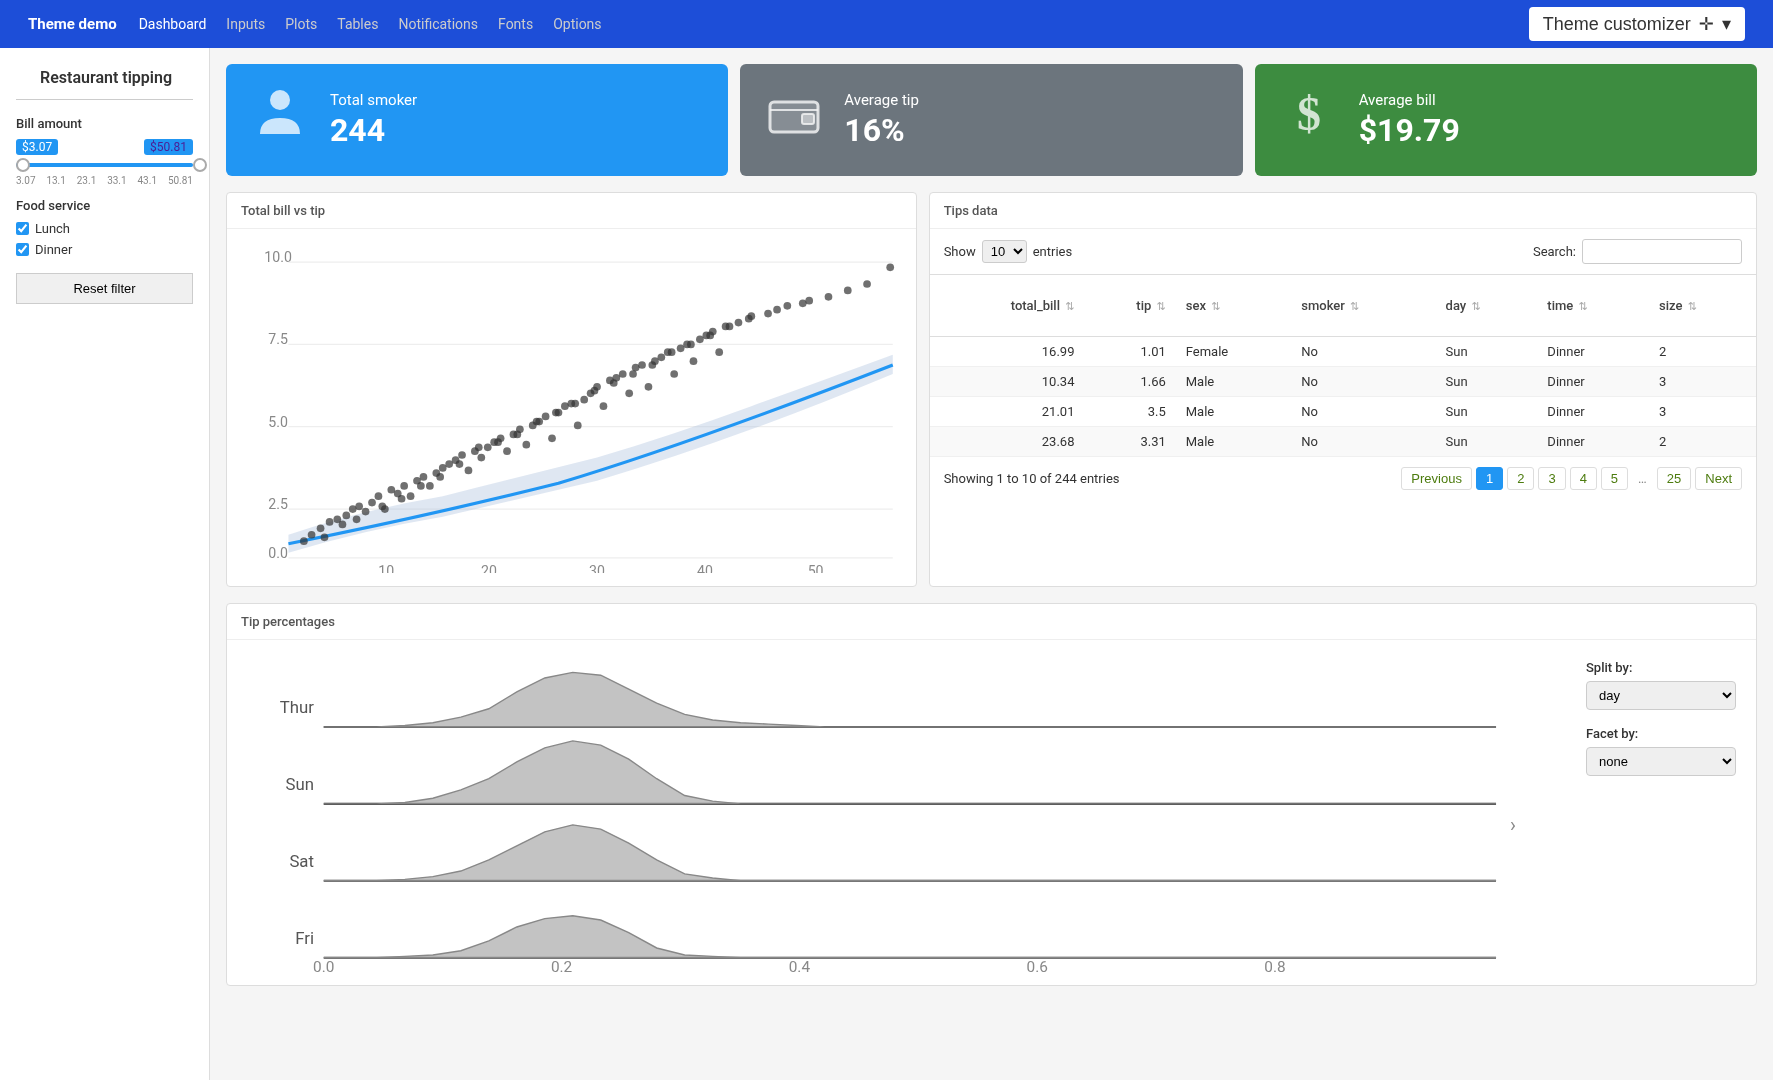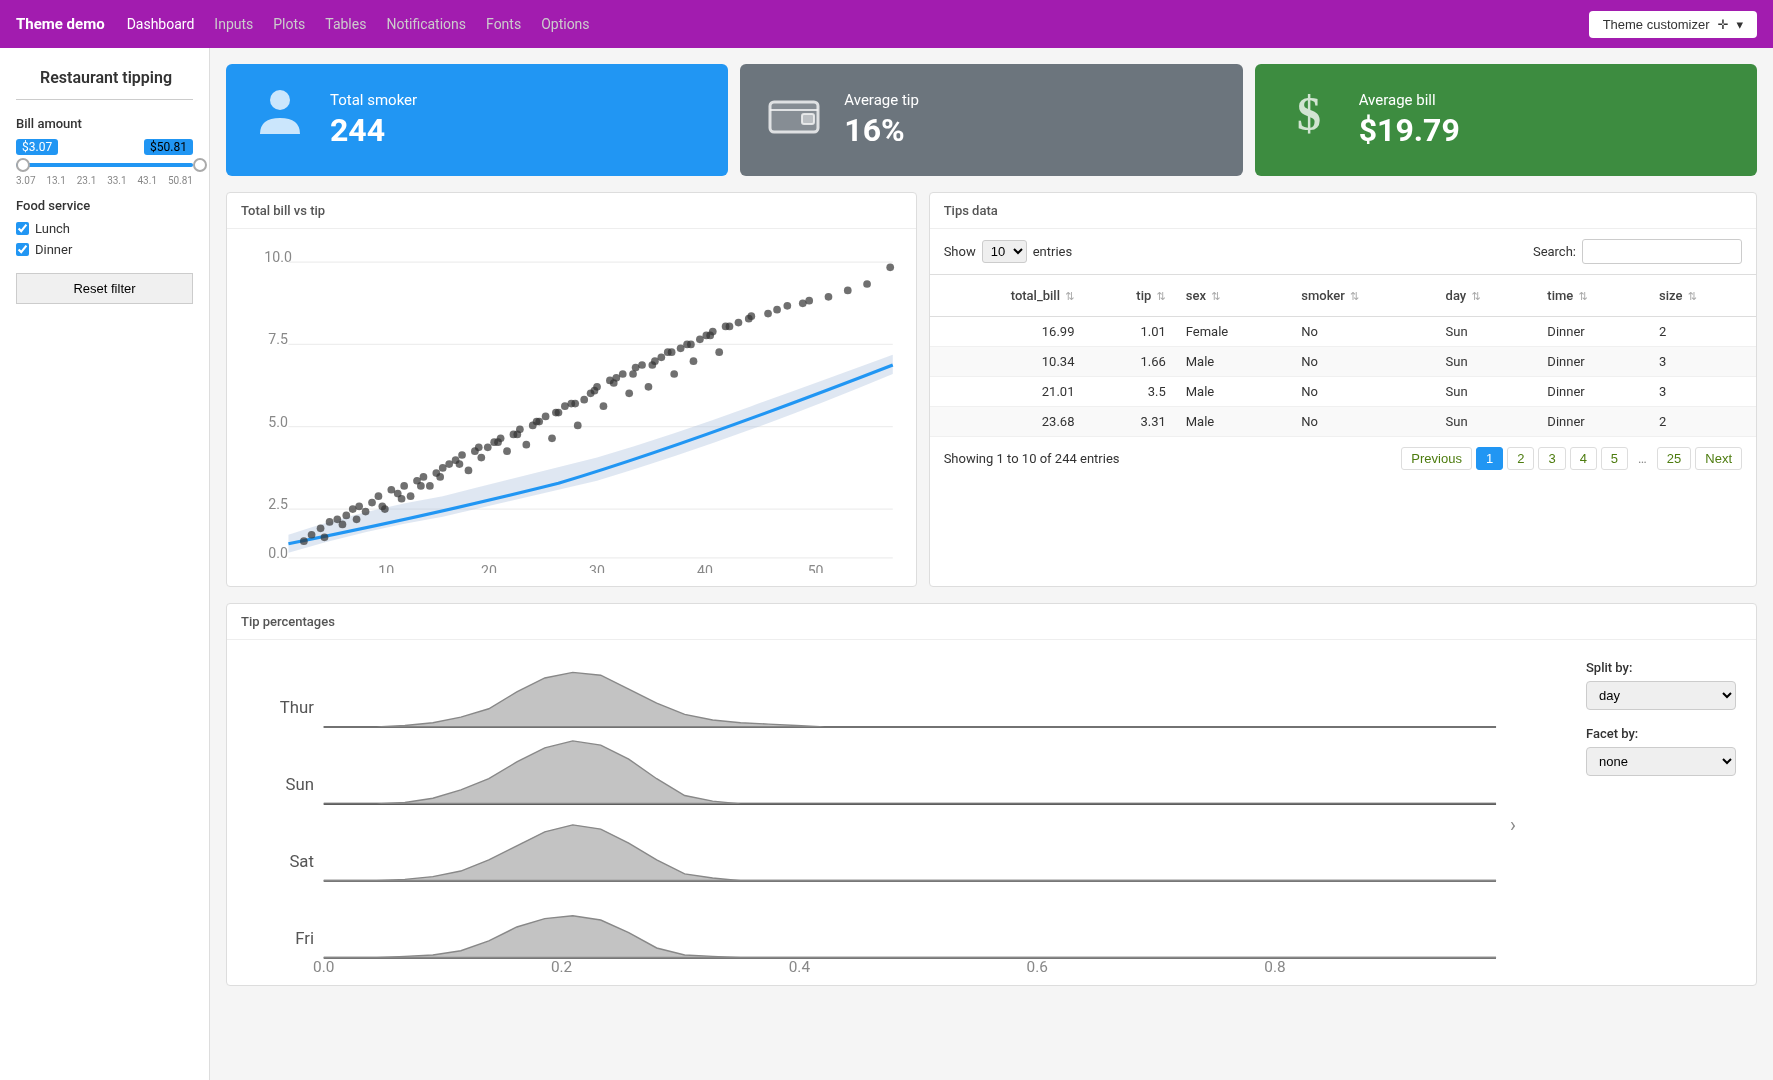--- a/index.html
+++ b/index.html
@@ -1,63 +1,63 @@
 <!DOCTYPE html>
 <html><head>
   <meta charset="utf-8">
   <style>
     * { box-sizing: border-box; margin: 0; padding: 0; }
     body { font-family: -apple-system, BlinkMacSystemFont, 'Segoe UI', Roboto, sans-serif; background: #f5f5f5; color: #333; font-size: 14px; }
 
     
     .topnav {
-      background: #a21caf;
+      background: #1d4ed8;
       color: #fff;
       display: flex;
       align-items: center;
-      padding: 0 16px;
+      padding: 0 28px;
       height: 48px;
       gap: 20px;
     }
     .topnav-brand { font-weight: bold; font-size: 15px; color: #fff; }
     .topnav-items { display: flex; gap: 16px; flex: 1; }
     .topnav-item { color: #ccc; cursor: pointer; font-size: 14px; padding: 4px 2px; }
     .topnav-item.active { color: #fff; }
     .topnav-right { margin-left: auto; }
     .theme-customizer-btn {
       background: #fff;
       color: #333;
       border: none;
       padding: 6px 14px;
       border-radius: 4px;
       display: flex;
       align-items: center;
       gap: 8px;
       cursor: pointer;
-      font-size: 13px;
+      font-size: 18px;
     }
 
     
     .main-layout { display: flex; height: calc(100vh - 48px); overflow: hidden; }
 
     
     .sidebar {
       width: 210px;
       background: #fff;
       border-right: 1px solid #ddd;
       padding: 20px 16px;
       flex-shrink: 0;
     }
     .sidebar-title { font-size: 16px; font-weight: 600; margin-bottom: 12px; margin-left: 24px; }
     .sidebar-divider { border: none; border-top: 1px solid #ccc; margin-bottom: 16px; }
     .sidebar-section-label { font-size: 13px; font-weight: 500; margin-bottom: 8px; }
     .slider-container { margin-bottom: 12px; }
     .slider-labels { display: flex; justify-content: space-between; margin-bottom: 4px; }
     .slider-label-min { background: #2196f3; color: #fff; padding: 1px 6px; border-radius: 3px; font-size: 12px; }
-    .slider-label-max { background: #2196f3; color: #000000; padding: 1px 6px; border-radius: 3px; font-size: 12px; text-align: center; }
+    .slider-label-max { background: #2196f3; color: #4c1d95; padding: 1px 6px; border-radius: 3px; font-size: 12px; text-align: center; }
     .slider-track { position: relative; height: 4px; background: #ddd; border-radius: 2px; margin: 8px 0; }
     .slider-fill { position: absolute; left: 0; right: 0; height: 100%; background: #2196f3; border-radius: 2px; }
     .slider-thumb { position: absolute; top: 50%; transform: translateY(-50%); width: 14px; height: 14px; background: #fff; border: 2px solid #aaa; border-radius: 50%; }
     .slider-ticks { display: flex; justify-content: space-between; font-size: 10px; color: #888; margin-top: 4px; }
     .checkbox-group { margin-bottom: 8px; }
     .checkbox-item { display: flex; align-items: center; gap: 6px; margin-bottom: 6px; font-size: 13px; cursor: pointer; }
     .checkbox-item input { accent-color: #2196f3; }
     .reset-btn {
       width: 100%;
       padding: 7px 0;
@@ -111,21 +111,21 @@
     
     .table-panel { flex: 1.2; }
     .table-controls { display: flex; align-items: center; justify-content: space-between; padding: 10px 14px; gap: 10px; }
     .show-entries { display: flex; align-items: center; gap: 6px; font-size: 13px; }
     .show-entries select { padding: 2px 4px; border: 1px solid #ccc; border-radius: 3px; font-size: 13px; }
     .search-box { display: flex; align-items: center; gap: 6px; font-size: 13px; }
     .search-box input { padding: 4px 8px; border: 1px solid #ccc; border-radius: 3px; font-size: 13px; width: 160px; }
     .data-table { width: 100%; border-collapse: collapse; font-size: 13px; }
     .data-table th {
       text-align: left;
-      padding: 13px 10px;
+      padding: 23px 10px;
       border-top: 1px solid #ddd;
       border-bottom: 1px solid #ddd;
       font-weight: 500;
       color: #444;
       white-space: nowrap;
     }
     .data-table th .sort-icon { color: #aaa; font-size: 11px; margin-left: 2px; }
     .data-table td { padding: 7px 10px; border-bottom: 1px solid #f0f0f0; }
     .data-table tr:nth-child(even) td { background: #f9f9f9; }
     .data-table td:first-child, .data-table th:first-child { text-align: right; }

